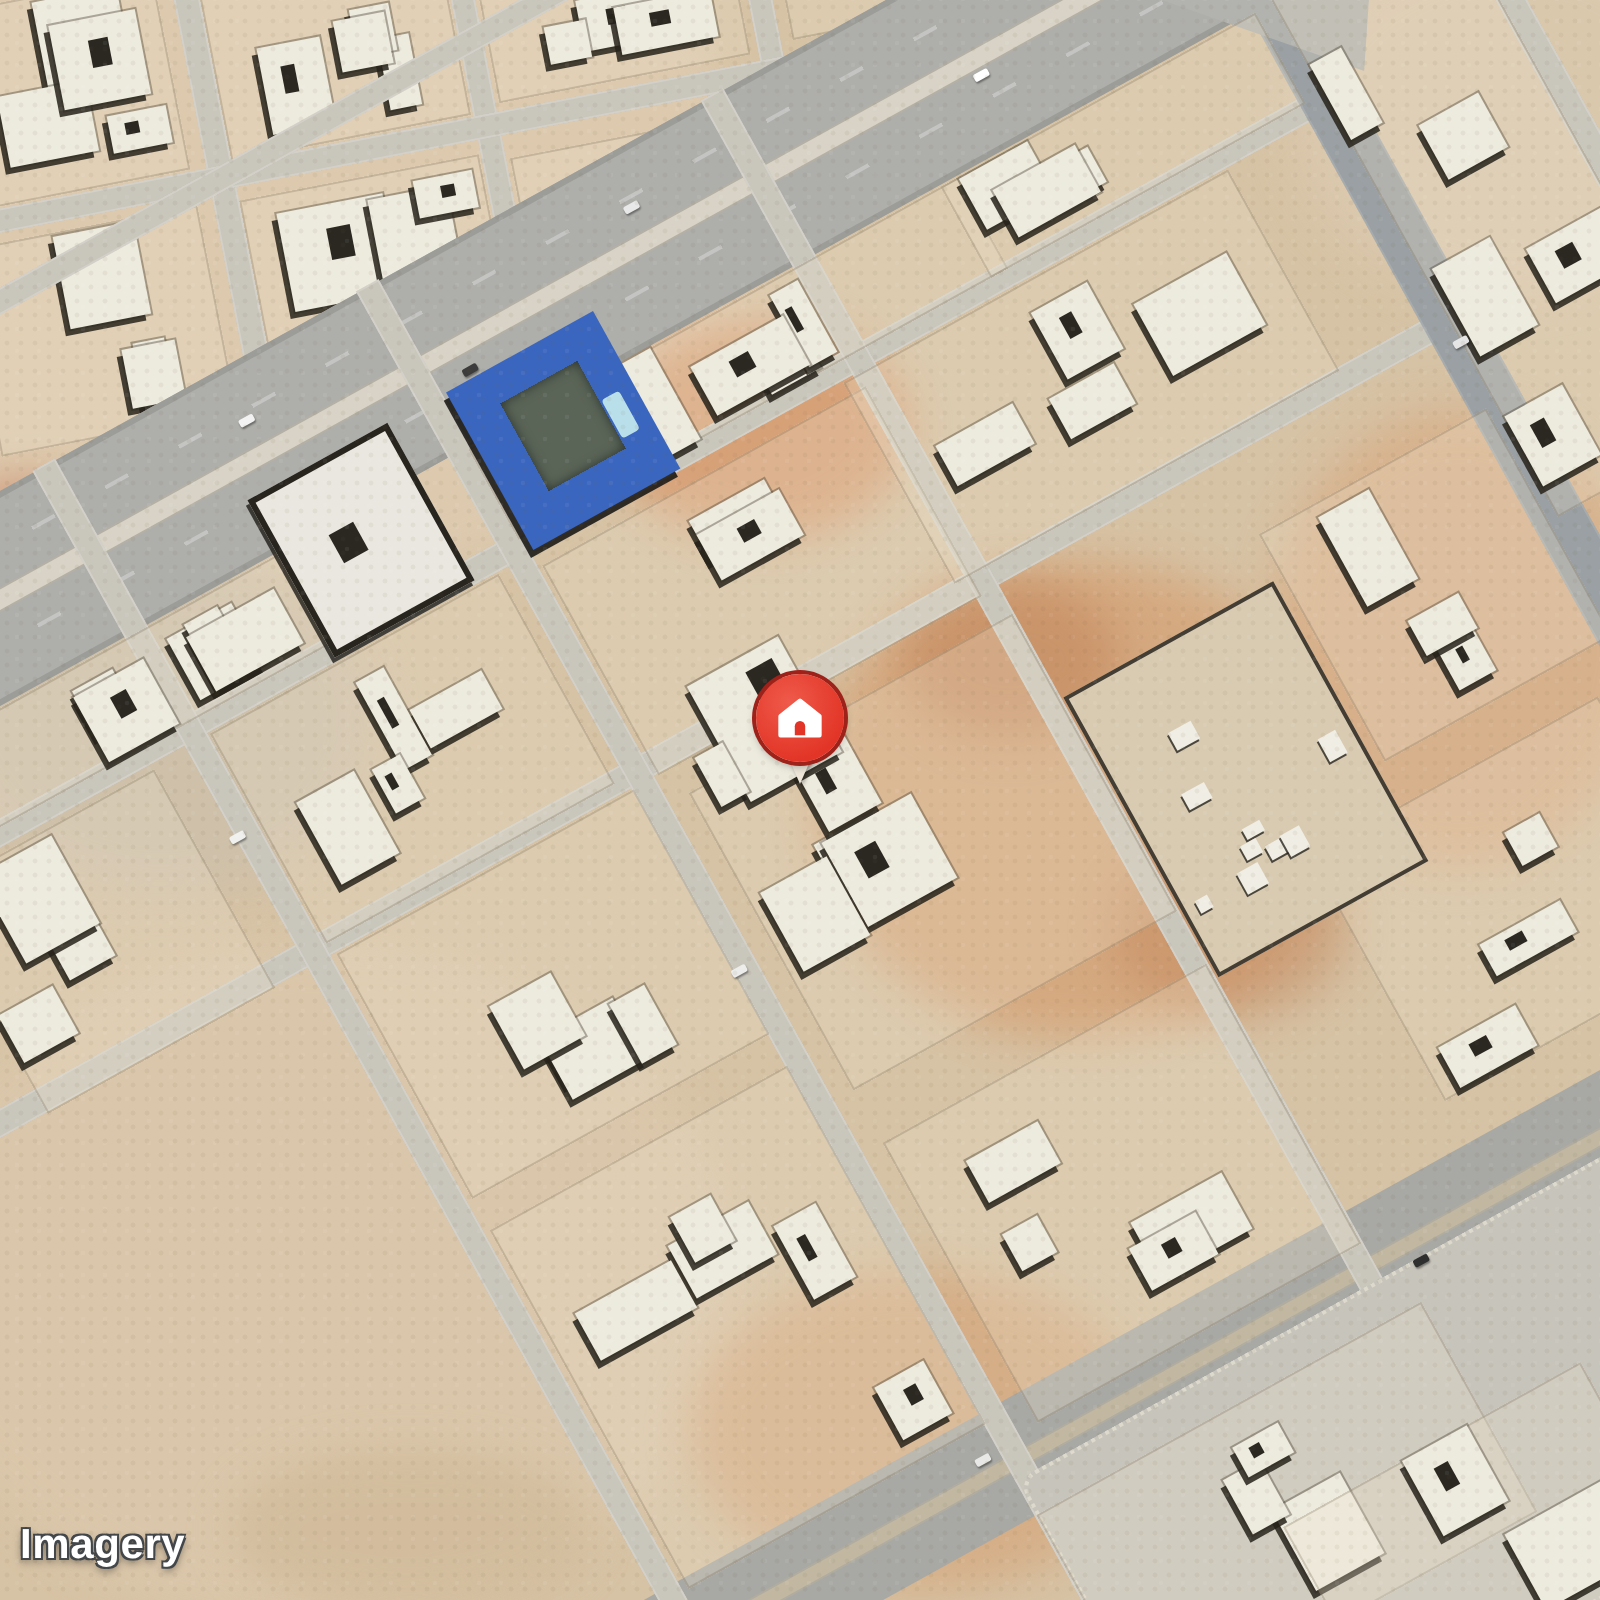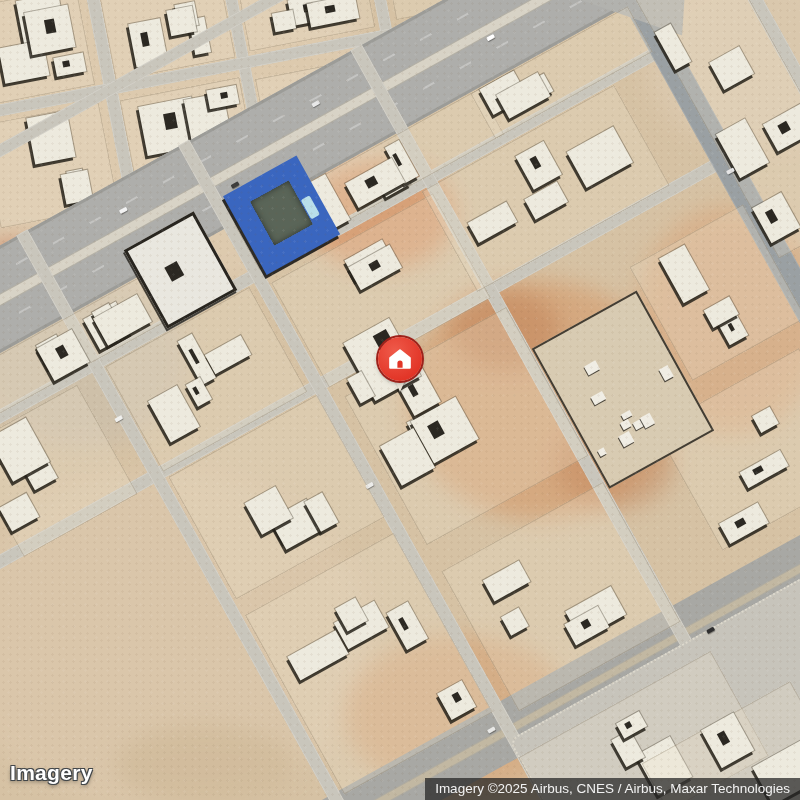--- a/index.html
+++ b/index.html
@@ -366,16 +366,13 @@
         <svg width="26" height="26" viewBox="0 0 24 24">
           <path d="M12 4 L21 11.2 V20 H3 V11.2 Z" fill="#ffffff" stroke="#ffffff" stroke-width="2" stroke-linejoin="round"></path>
           <path d="M9.6 20 v-4.2 a2.4 2.4 0 0 1 4.8 0 V20 Z" fill="#e23527"></path>
         </svg>
       </span>
     </div>
   </div>
 
   <div class="glogo">Imagery</div>
 
-  <div class="attrib">
-    <span>Imagery ©2025 Airbus, CNES / Airbus, Maxar Technologies</span>
-  </div>
 </div>
 
 </body></html>

